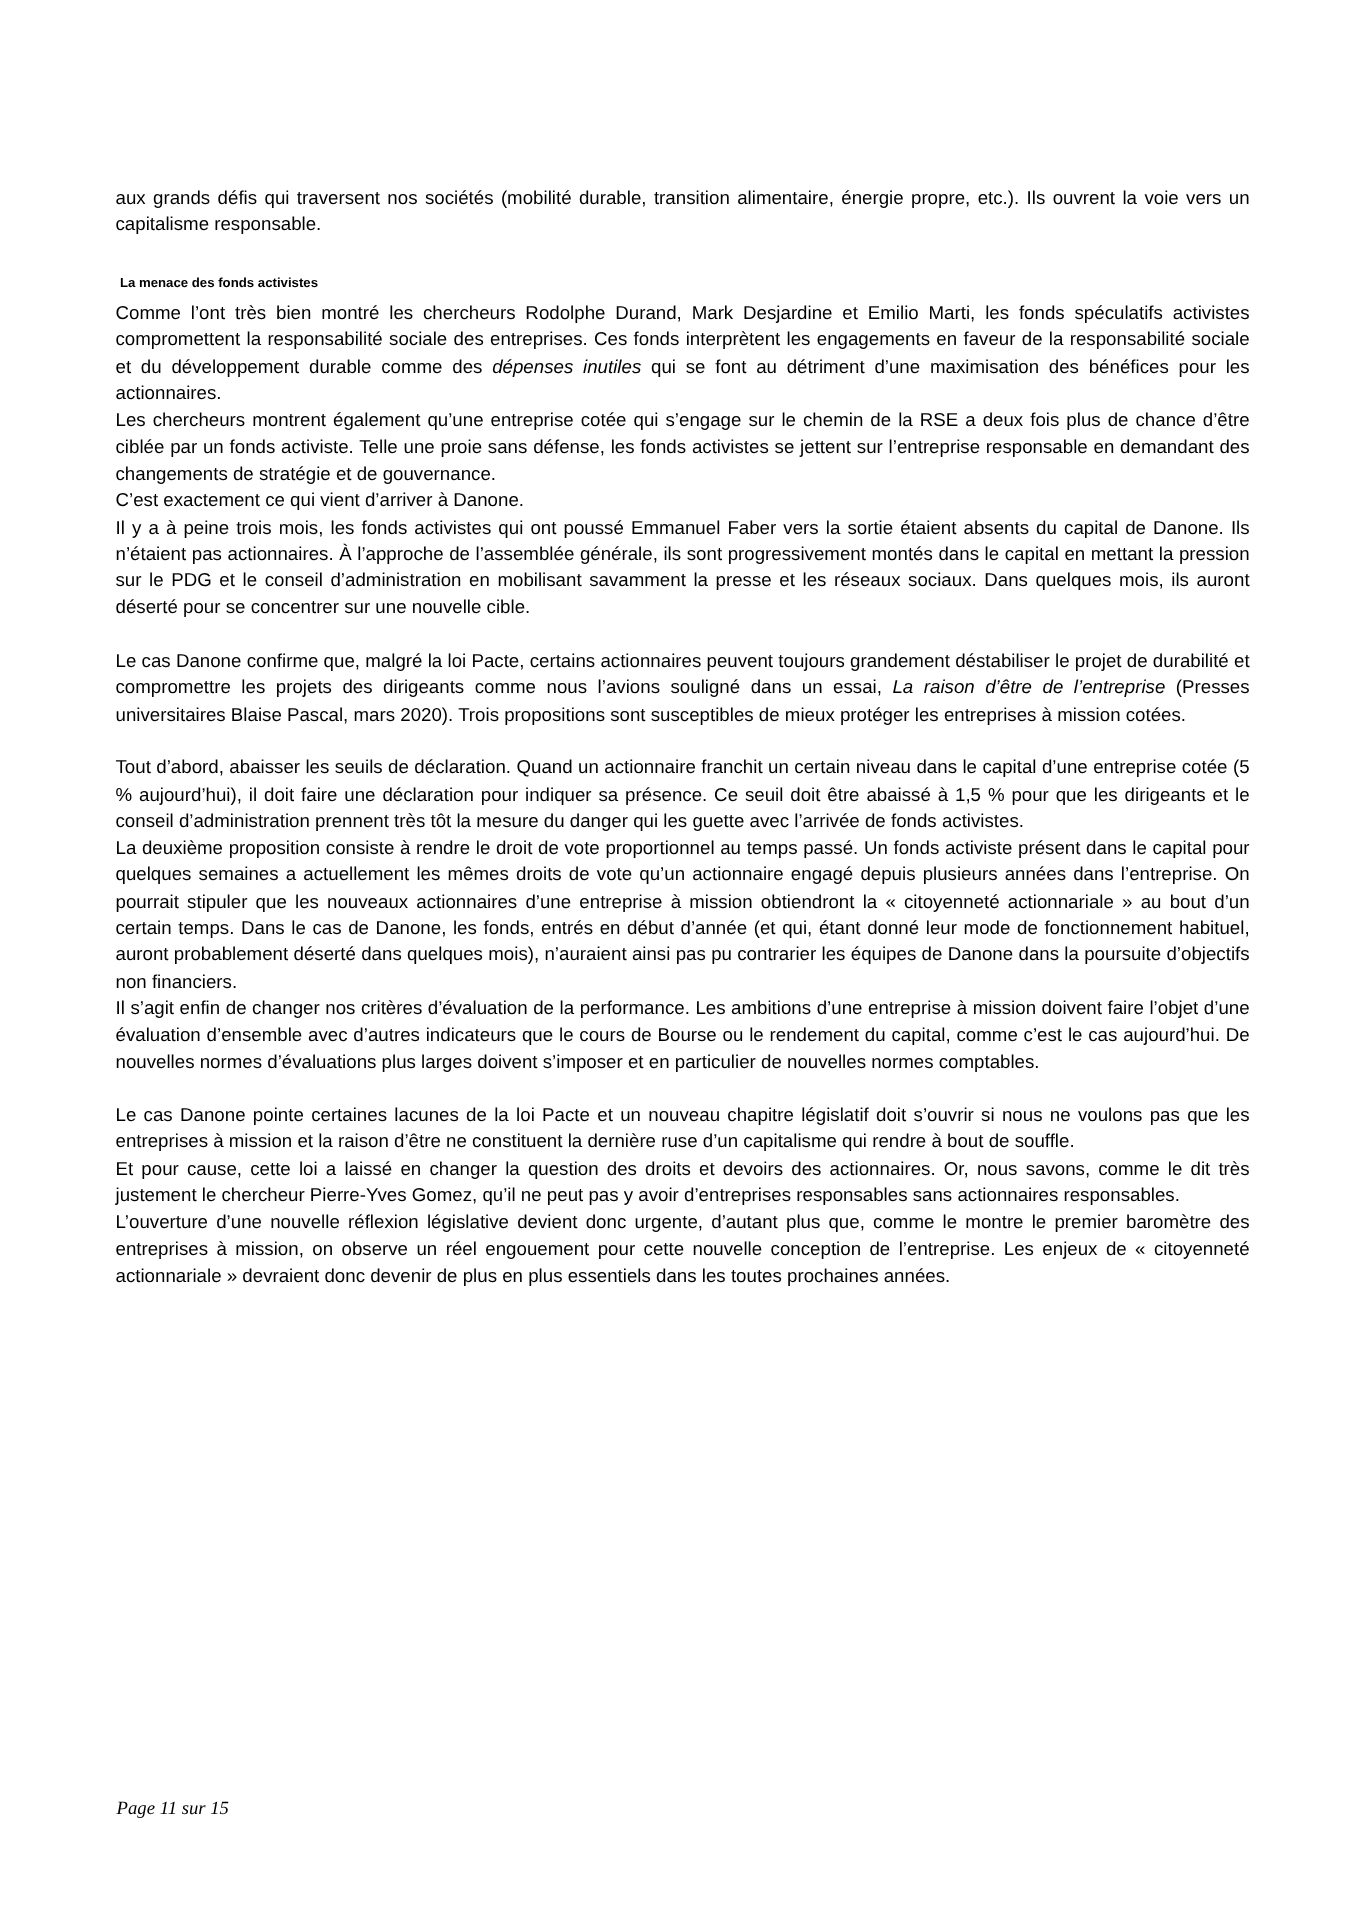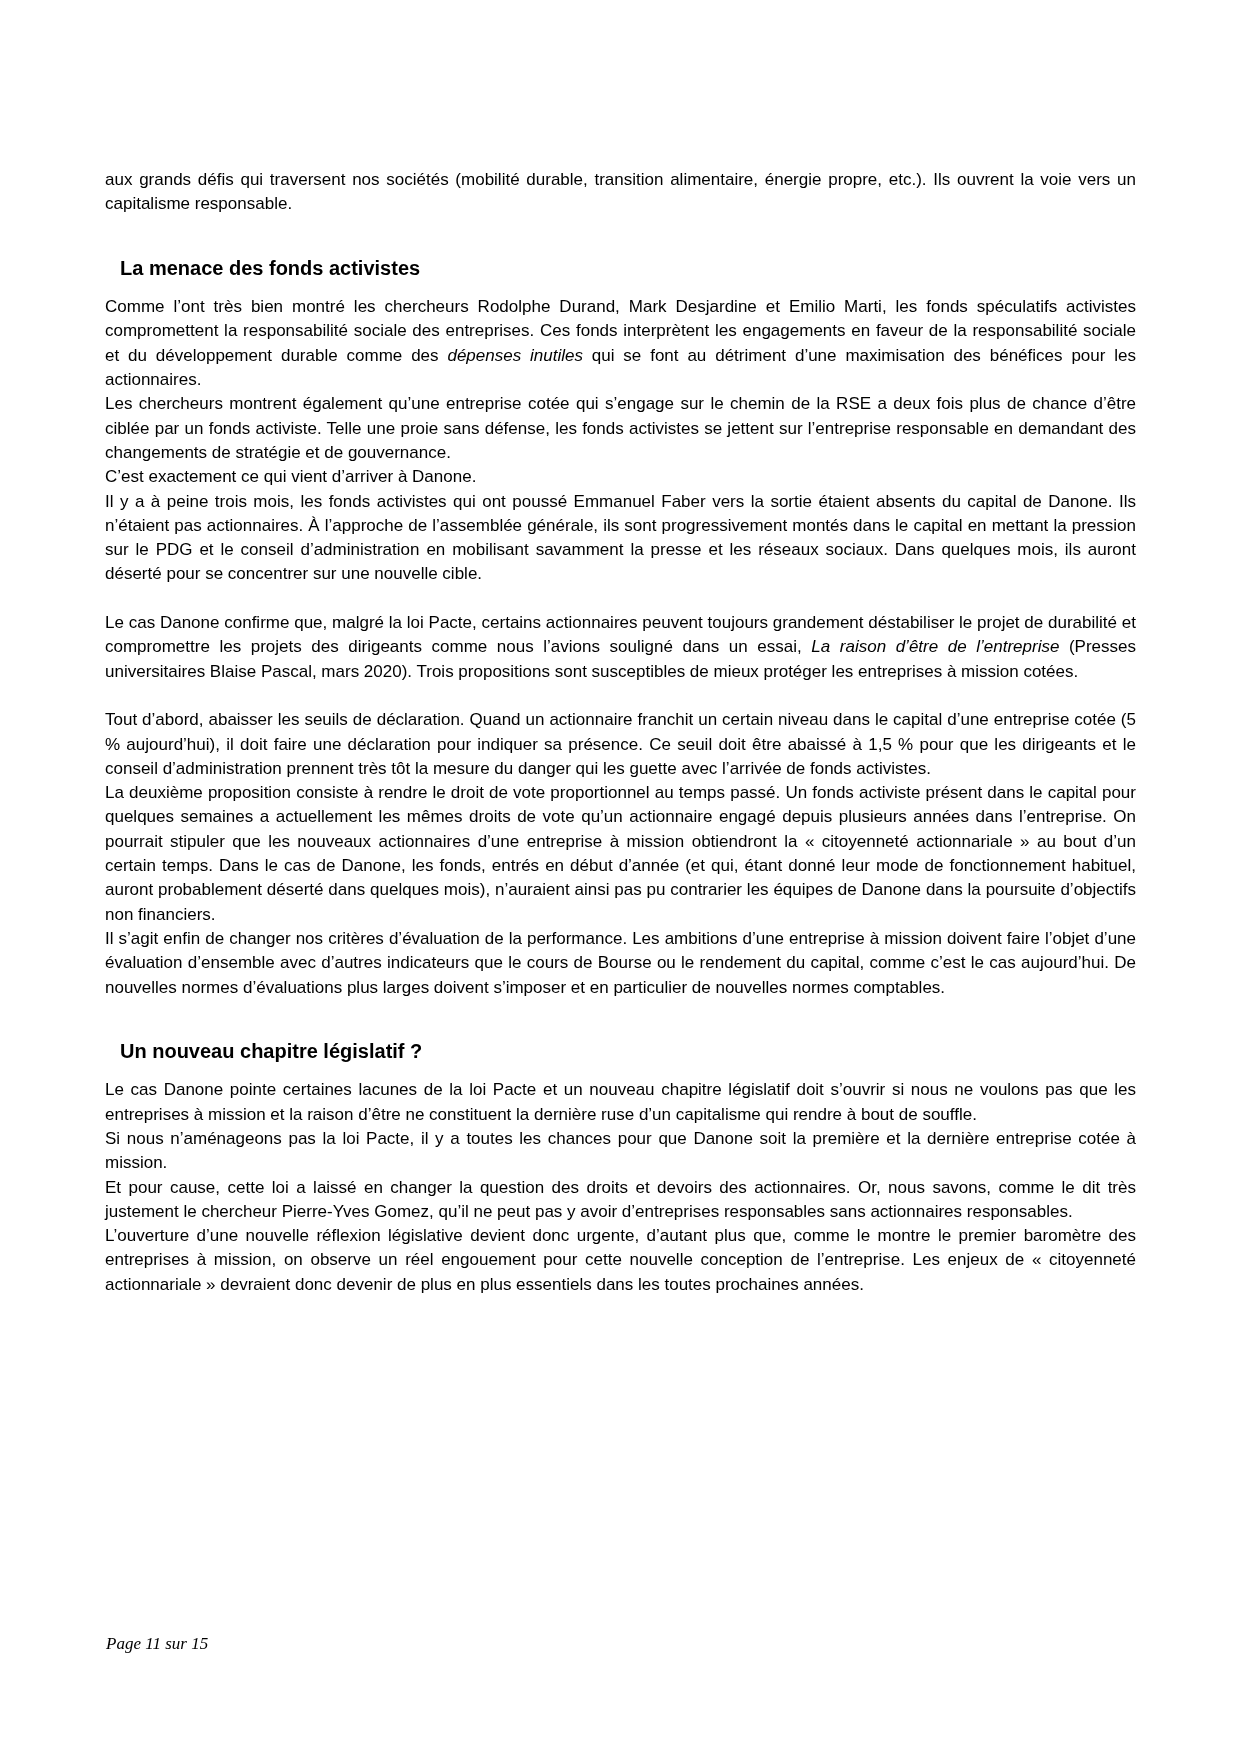--- a/index.html
+++ b/index.html
@@ -22,22 +22,22 @@
     top: 168px;
     width: 1031px;
     font-size: 17px;
     line-height: 24.3px;
     text-align: justify;
   }
   .content p {
     margin: 0;
   }
   .content h2 {
-    margin: 15px;
-    font-size: 20px;
+    margin: 4px;
+    font-size: 12px;
     line-height: 24.3px;
     font-weight: bold;
     text-align: left;
   }
   .vspace {
     height: 24.3px;
   }
   .footer {
     position: absolute;
     left: 106px;
@@ -70,22 +70,20 @@
     <p><span>Le cas Danone confirme que, malgré la loi Pacte, certains actionnaires peuvent toujours grandement déstabiliser le projet de durabilité et compromettre les projets des dirigeants comme nous l’avions souligné dans un essai, </span><em>La raison d’être de l’entreprise</em><span> (Presses universitaires Blaise Pascal, mars 2020). Trois propositions sont susceptibles de mieux protéger les entreprises à mission cotées.</span></p>
 
     <div class="vspace"></div>
 
     <p>Tout d’abord, abaisser les seuils de déclaration. Quand un actionnaire franchit un certain niveau dans le capital d’une entreprise cotée (5 % aujourd’hui), il doit faire une déclaration pour indiquer sa présence. Ce seuil doit être abaissé à 1,5 % pour que les dirigeants et le conseil d’administration prennent très tôt la mesure du danger qui les guette avec l’arrivée de fonds activistes.</p>
     <p>La deuxième proposition consiste à rendre le droit de vote proportionnel au temps passé. Un fonds activiste présent dans le capital pour quelques semaines a actuellement les mêmes droits de vote qu’un actionnaire engagé depuis plusieurs années dans l’entreprise. On pourrait stipuler que les nouveaux actionnaires d’une entreprise à mission obtiendront la « citoyenneté actionnariale » au bout d’un certain temps. Dans le cas de Danone, les fonds, entrés en début d’année (et qui, étant donné leur mode de fonctionnement habituel, auront probablement déserté dans quelques mois), n’auraient ainsi pas pu contrarier les équipes de Danone dans la poursuite d’objectifs non financiers.</p>
     <p>Il s’agit enfin de changer nos critères d’évaluation de la performance. Les ambitions d’une entreprise à mission doivent faire l’objet d’une évaluation d’ensemble avec d’autres indicateurs que le cours de Bourse ou le rendement du capital, comme c’est le cas aujourd’hui. De nouvelles normes d’évaluations plus larges doivent s’imposer et en particulier de nouvelles normes comptables.</p>
 
     <div class="vspace"></div>
 
-    <h2>Un nouveau chapitre législatif ?</h2>
     <p>Le cas Danone pointe certaines lacunes de la loi Pacte et un nouveau chapitre législatif doit s’ouvrir si nous ne voulons pas que les entreprises à mission et la raison d’être ne constituent la dernière ruse d’un capitalisme qui rendre à bout de souffle.</p>
-    <p>Si nous n’aménageons pas la loi Pacte, il y a toutes les chances pour que Danone soit la première et la dernière entreprise cotée à mission.</p>
     <p>Et pour cause, cette loi a laissé en changer la question des droits et devoirs des actionnaires. Or, nous savons, comme le dit très justement le chercheur Pierre-Yves Gomez, qu’il ne peut pas y avoir d’entreprises responsables sans actionnaires responsables.</p>
     <p>L’ouverture d’une nouvelle réflexion législative devient donc urgente, d’autant plus que, comme le montre le premier baromètre des entreprises à mission, on observe un réel engouement pour cette nouvelle conception de l’entreprise. Les enjeux de « citoyenneté actionnariale » devraient donc devenir de plus en plus essentiels dans les toutes prochaines années.</p>
 
   </div>
 
   <div class="footer">Page 11 sur 15</div>
 </div>
 
 </body></html>

